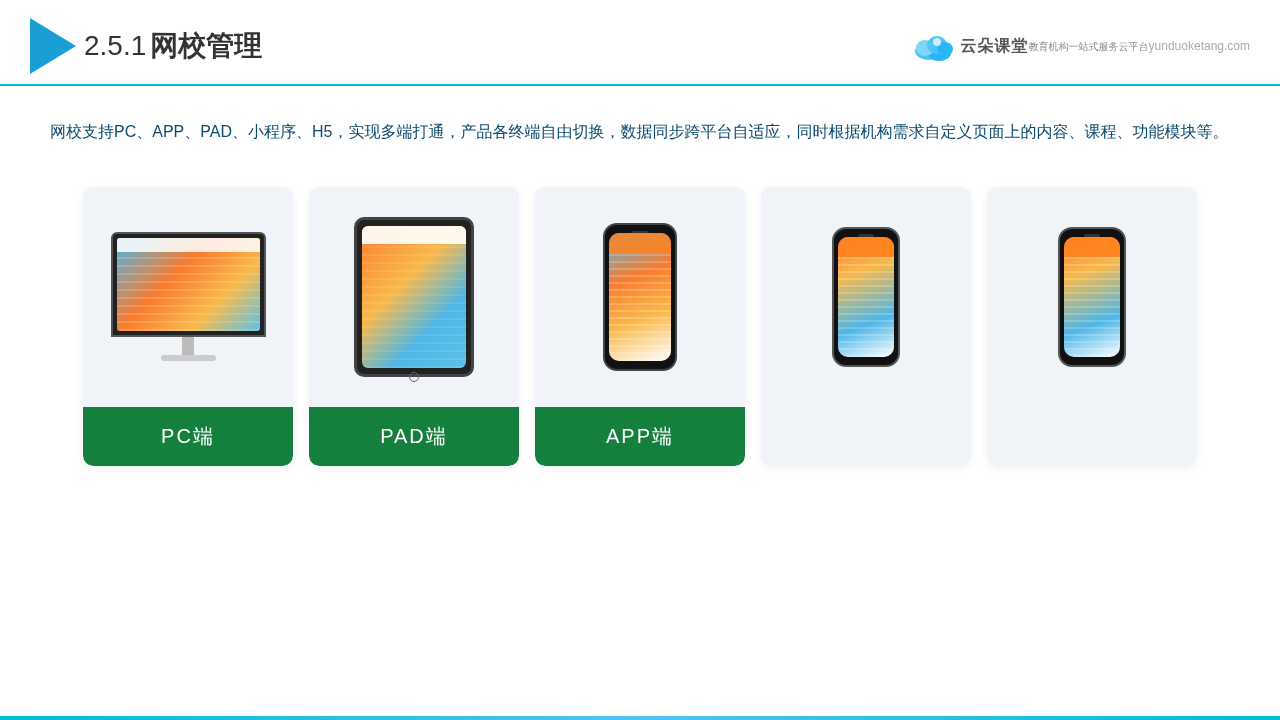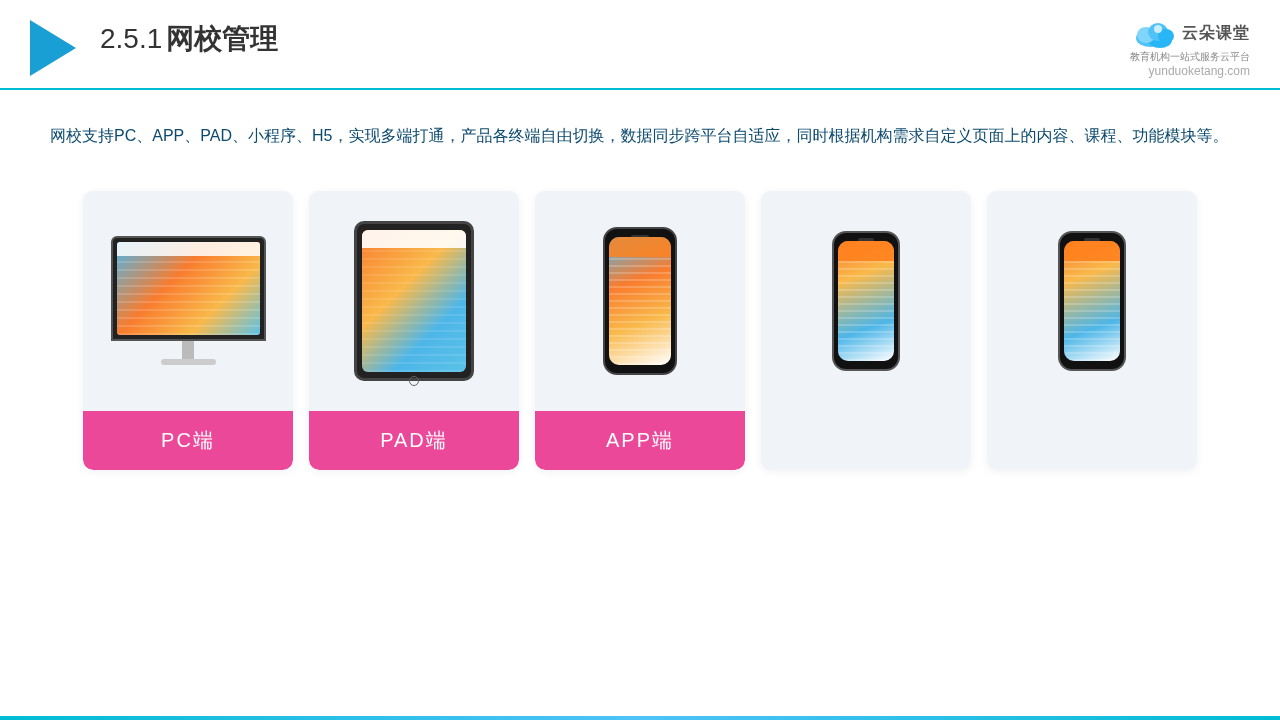--- a/index.html
+++ b/index.html
@@ -15,22 +15,21 @@
     
     .header {
       display: flex;
       align-items: center;
       justify-content: space-between;
       padding: 18px 30px 10px 30px;
       border-bottom: 2px solid #00bcd4;
     }
     .header-left {
       display: flex;
-      align-items: flex-start;
-      gap: 16px;
+      align-items: center;
     }
     .logo-triangle {
       width: 0;
       height: 0;
       border-top: 28px solid transparent;
       border-bottom: 28px solid transparent;
       border-left: 46px solid #1a9fd4;
       margin-right: 8px;
     }
     .header-title {
@@ -38,22 +37,22 @@
       font-weight: bold;
       color: #333;
     }
     .header-title span.num {
       font-weight: normal;
       margin-right: 4px;
     }
 
     .logo-area {
       display: flex;
-      flex-direction: column;
-      align-items: flex-end;
+      flex-direction: row;
+      align-items: center;
     }
     .logo-cloud {
       display: flex;
       align-items: center;
       gap: 6px;
     }
     .logo-text-main {
       font-size: 16px;
       color: #555;
       font-weight: bold;
@@ -100,21 +99,21 @@
       width: 100%;
       height: 220px;
       display: flex;
       align-items: center;
       justify-content: center;
       padding: 20px 16px;
       background: #f0f4f8;
     }
     .card-label {
       width: 100%;
-      background: #ec4899;
+      background: #15803d;
       color: #fff;
       text-align: center;
       padding: 16px 10px;
       font-size: 20px;
       font-weight: 500;
       letter-spacing: 2px;
       border-radius: 0 0 10px 10px;
     }
 
     

